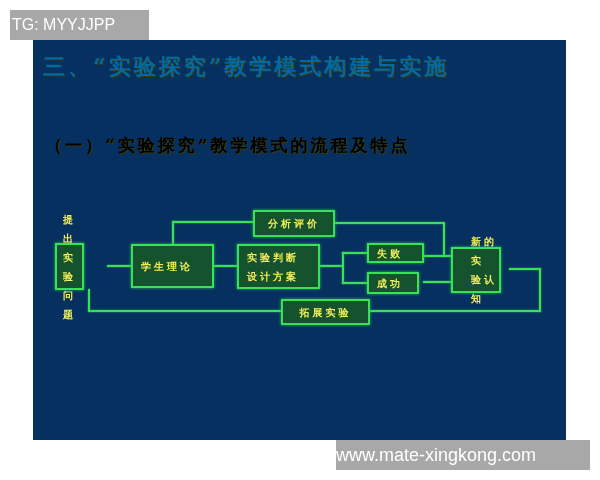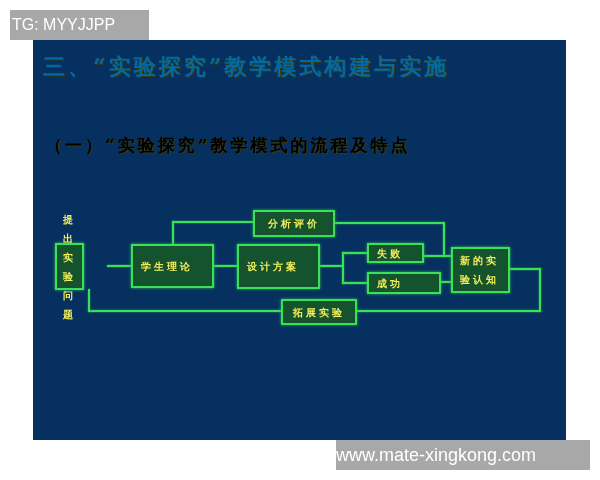--- a/index.html
+++ b/index.html
@@ -62,34 +62,35 @@
 
 <div class="box" style="left:131px; top:244px; width:83px; height:44px;justify-content:center;">
   <span>学生理论</span>
 </div>
 
 <div class="box center" style="left:253px; top:210px; width:82px; height:27px;">
   <span>分析评价</span>
 </div>
 
 <div class="box" style="left:237px; top:244px; width:83px; height:45px;">
+  <span>实验判断</span>
   <span>设计方案</span>
 </div>
 
 <div class="box" style="left:367px; top:243px; width:57px; height:20px;">
   <span>失败</span>
 </div>
 
-<div class="box" style="left:367px; top:272px; width:74px; height:22px;">
+<div class="box" style="left:367px; top:272px; width:52px; height:22px;">
   <span>成功</span>
 </div>
 
-<div class="box" style="left:451px; top:247px; width:59px; height:46px; padding-left:7px;">
+<div class="box" style="left:451px; top:247px; width:50px; height:46px; padding-left:18px;">
   <span>新的实</span>
   <span>验认知</span>
 </div>
 
-<div class="box center" style="left:281px; top:299px; width:76px; height:26px;align-items:center;">
+<div class="box center" style="left:281px; top:299px; width:89px; height:26px;align-items:center;">
   <span>拓展实验</span>
 </div>
 
 <div class="wm wm-top">TG: MYYJJPP</div>
 <div class="wm wm-bot">www.mate-xingkong.com</div>
 
 </body></html>

